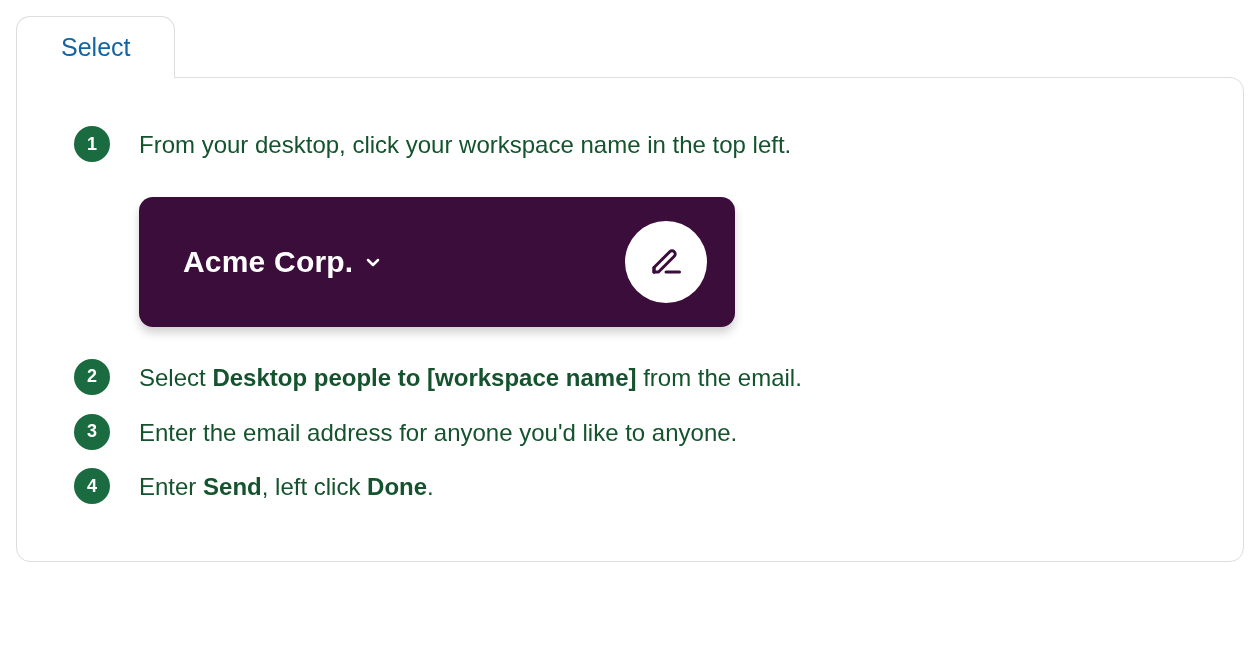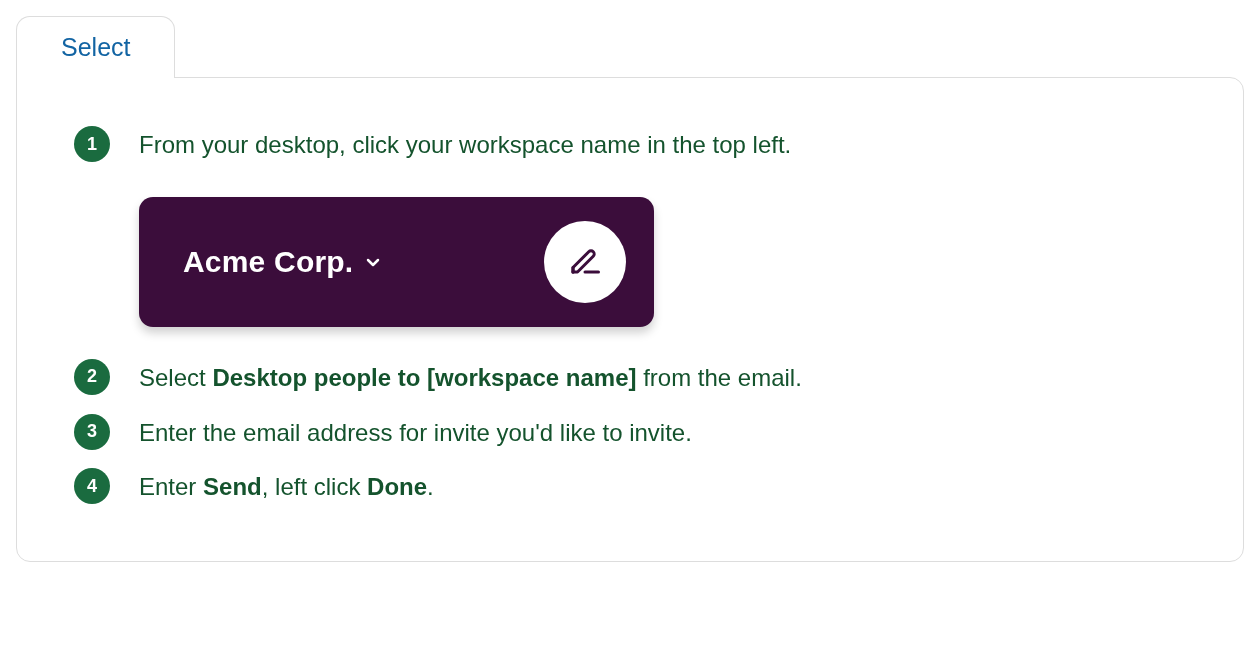--- a/index.html
+++ b/index.html
@@ -98,21 +98,21 @@
     }
     .workspace-card {
       margin-top: 34px;
       margin-bottom: 14px;
       display: inline-flex;
       align-items: center;
       justify-content: space-between;
       background: #3b0d3b;
       border-radius: 14px;
       padding: 24px 28px 24px 44px;
-      width: 515px;
+      width: 596px;
       box-shadow: 0 6px 10px rgba(0,0,0,0.18);
     }
     .workspace-name-wrap {
       display: flex;
       align-items: center;
       gap: 12px;
     }
     .workspace-name {
       color: #ffffff;
       font-size: 30px;
@@ -192,21 +192,21 @@
           <span>Select </span><b>Desktop people to [workspace name]</b><span> from the email.</span>
         </div>
       </div>
     </div>
 
     <div class="step">
       <div class="step-col">
         <div class="step-number">3</div>
       </div>
       <div class="step-body">
-        <div class="step-text">Enter the email address for invite you'd like to invite.</div>
+        <div class="step-text">Enter the email address for anyone you'd like to anyone.</div>
       </div>
     </div>
 
     <div class="step">
       <div class="step-col">
         <div class="step-number">4</div>
       </div>
       <div class="step-body">
         <div class="step-text">
           <span>Enter </span><b>Send</b><span>, left click </span><b>Done</b><span>.</span>

